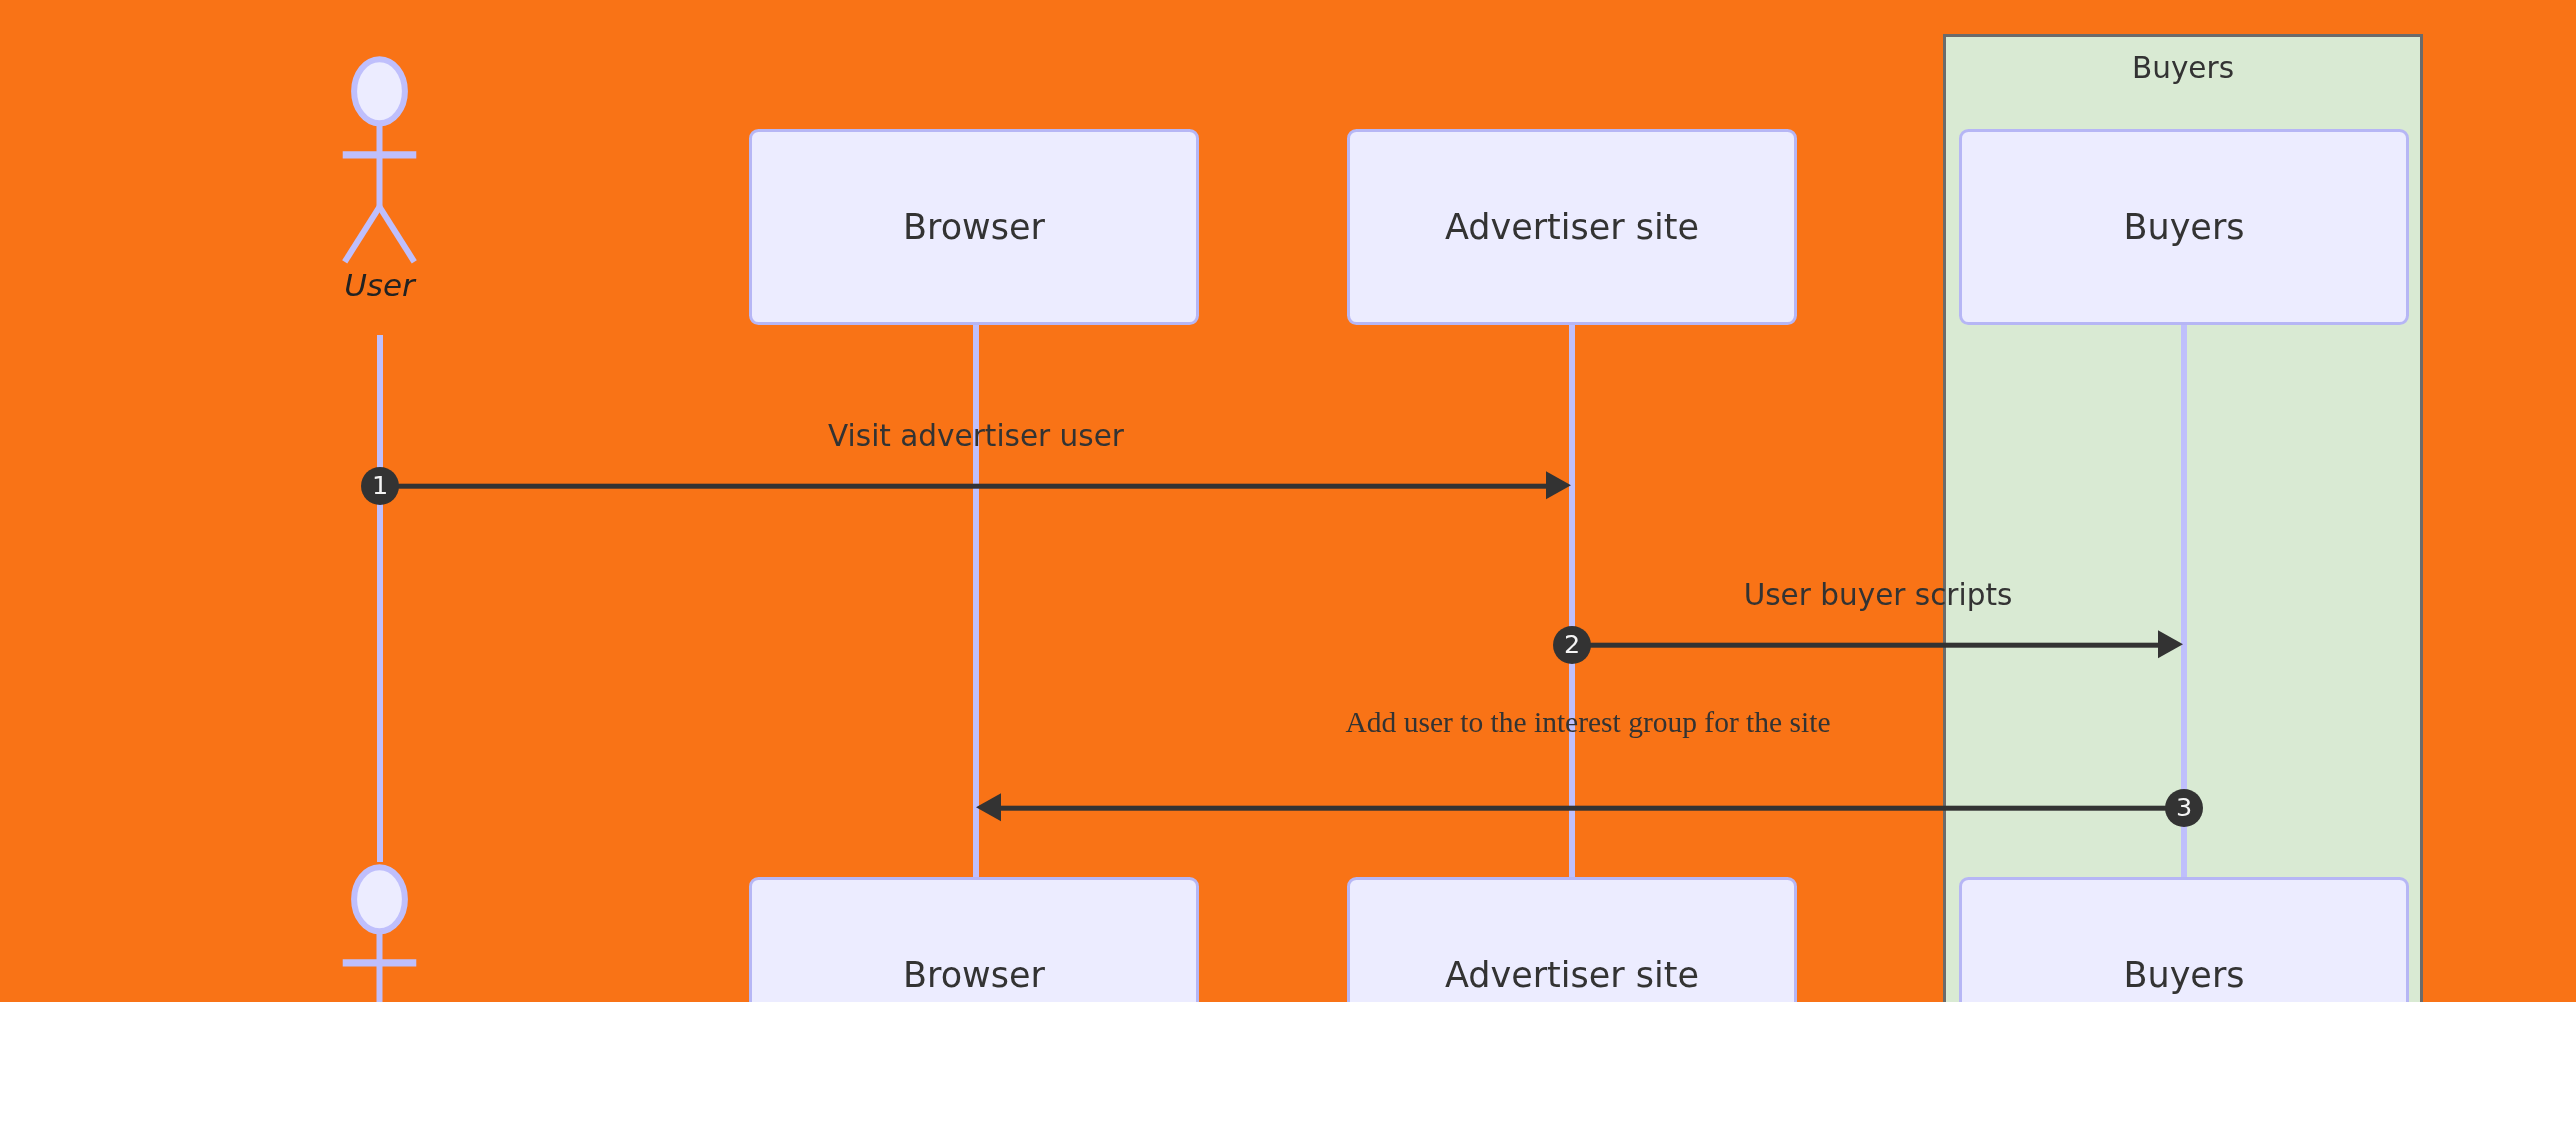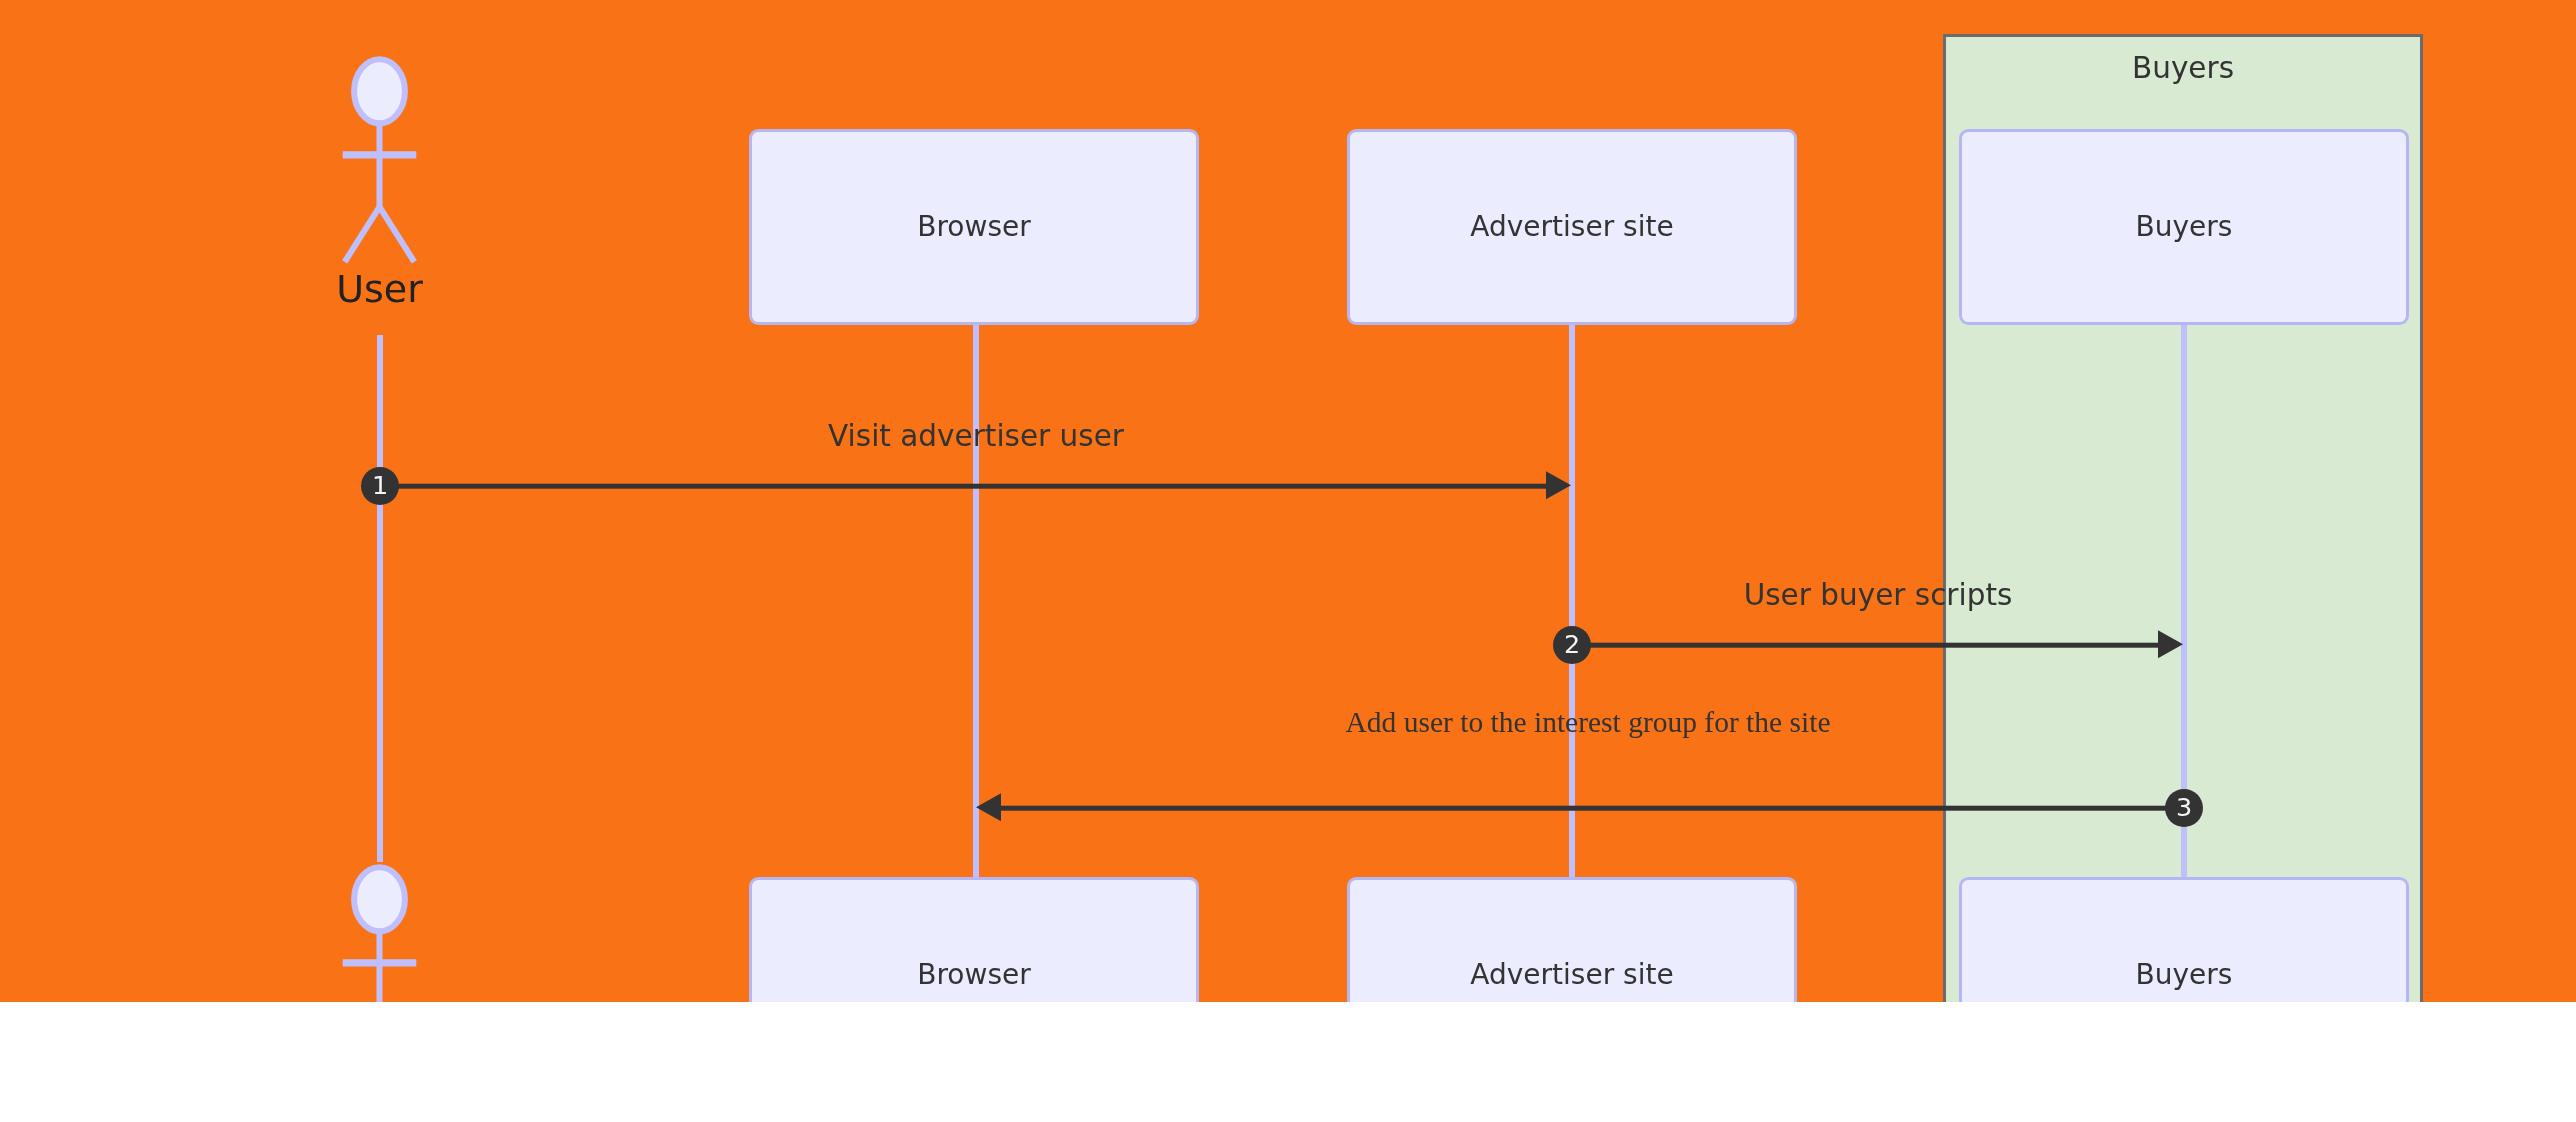--- a/index.html
+++ b/index.html
@@ -47,37 +47,38 @@
     position: absolute;
     box-sizing: border-box;
     background: #ececff;
     border: 3.4px solid #b6b6f5;
     border-radius: 9.4px;
     display: flex;
     align-items: center;
     justify-content: center;
   }
   .participant-label {
-    font-size: 28px;
+    font-size: 35px;
     color: #333333;
     text-align: center;
     line-height: 1.15;
   }
 
   
   .actor {
     position: absolute;
   }
   .actor-label {
     position: absolute;
     left: 50%;
     transform: translateX(-50%);
-    font-size: 38px;
+    font-size: 31px;
     color: #222222;
     white-space: nowrap;
+    font-style: italic;
   }
 
   
   .msg-line {
     position: absolute;
     height: 4.7px;
     background: #333333;
     transform: translateY(-2.3px);
   }
   .arrowhead {

